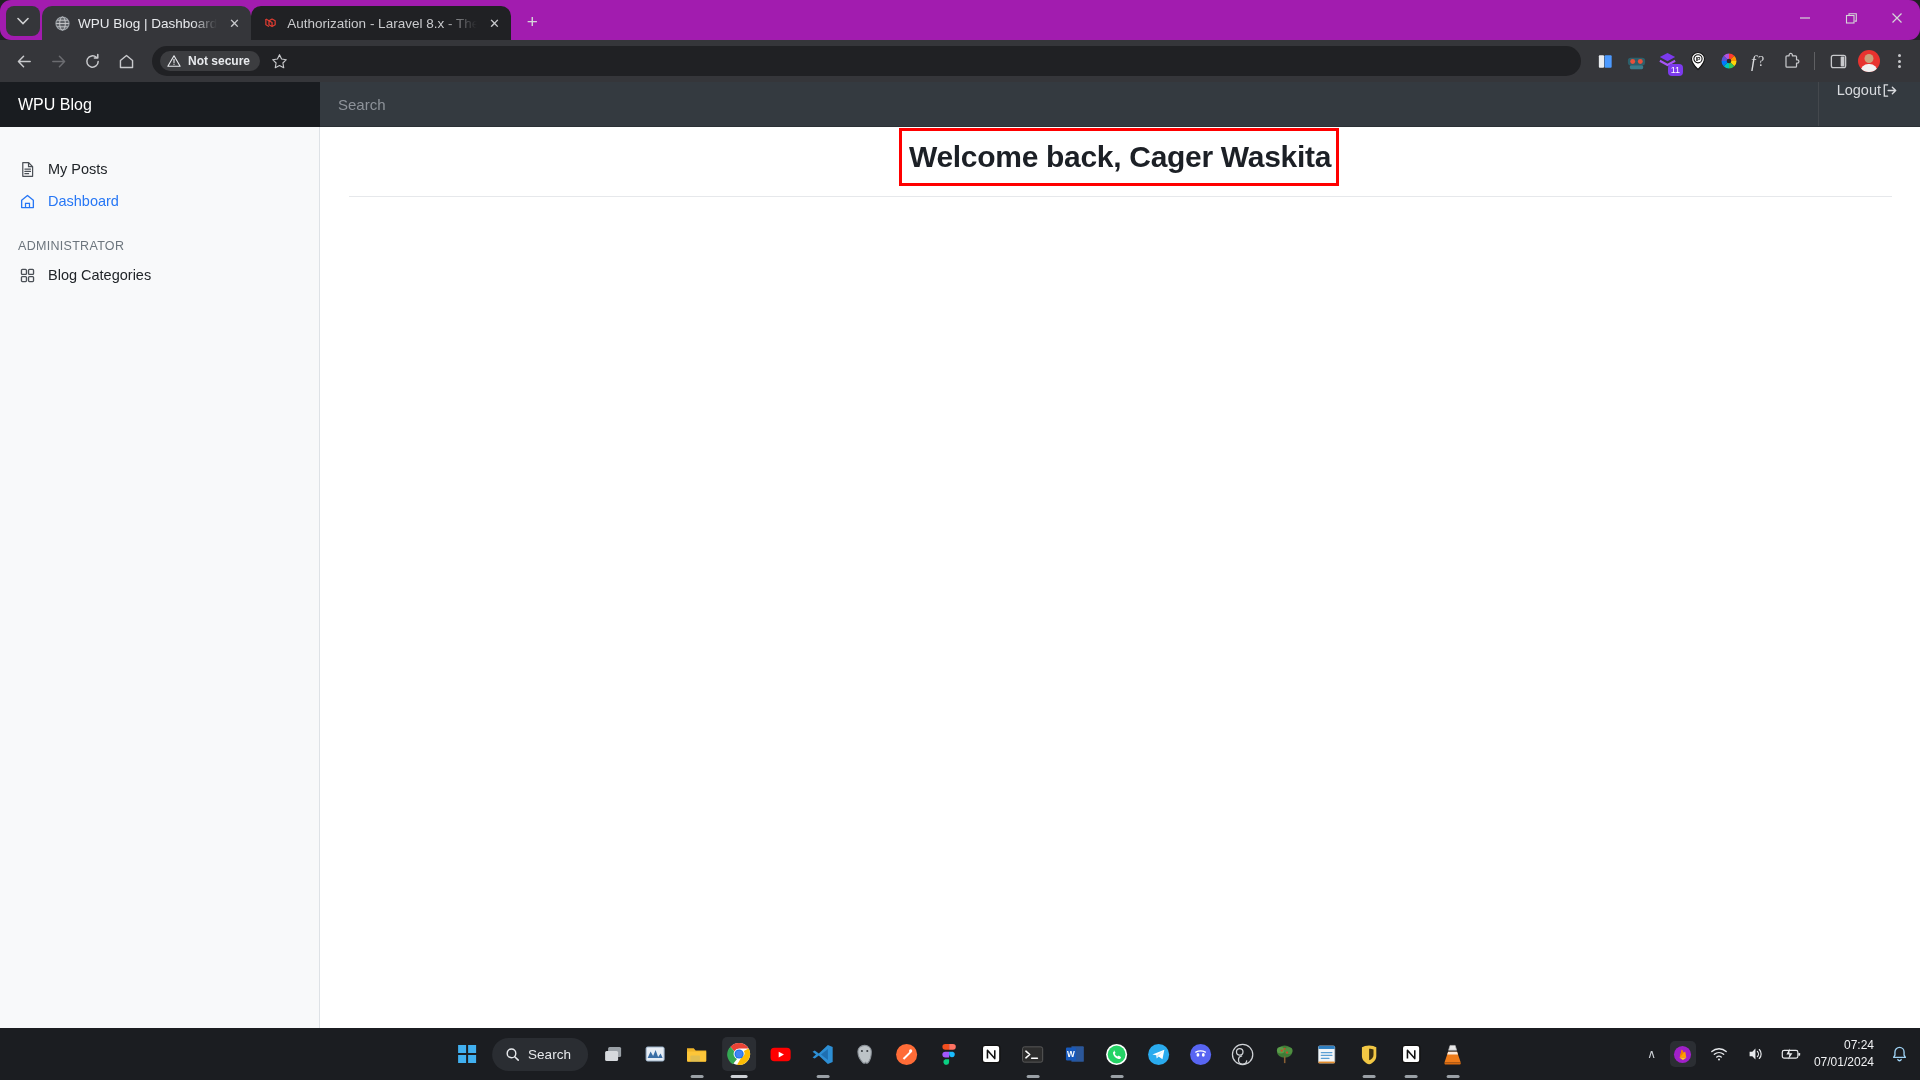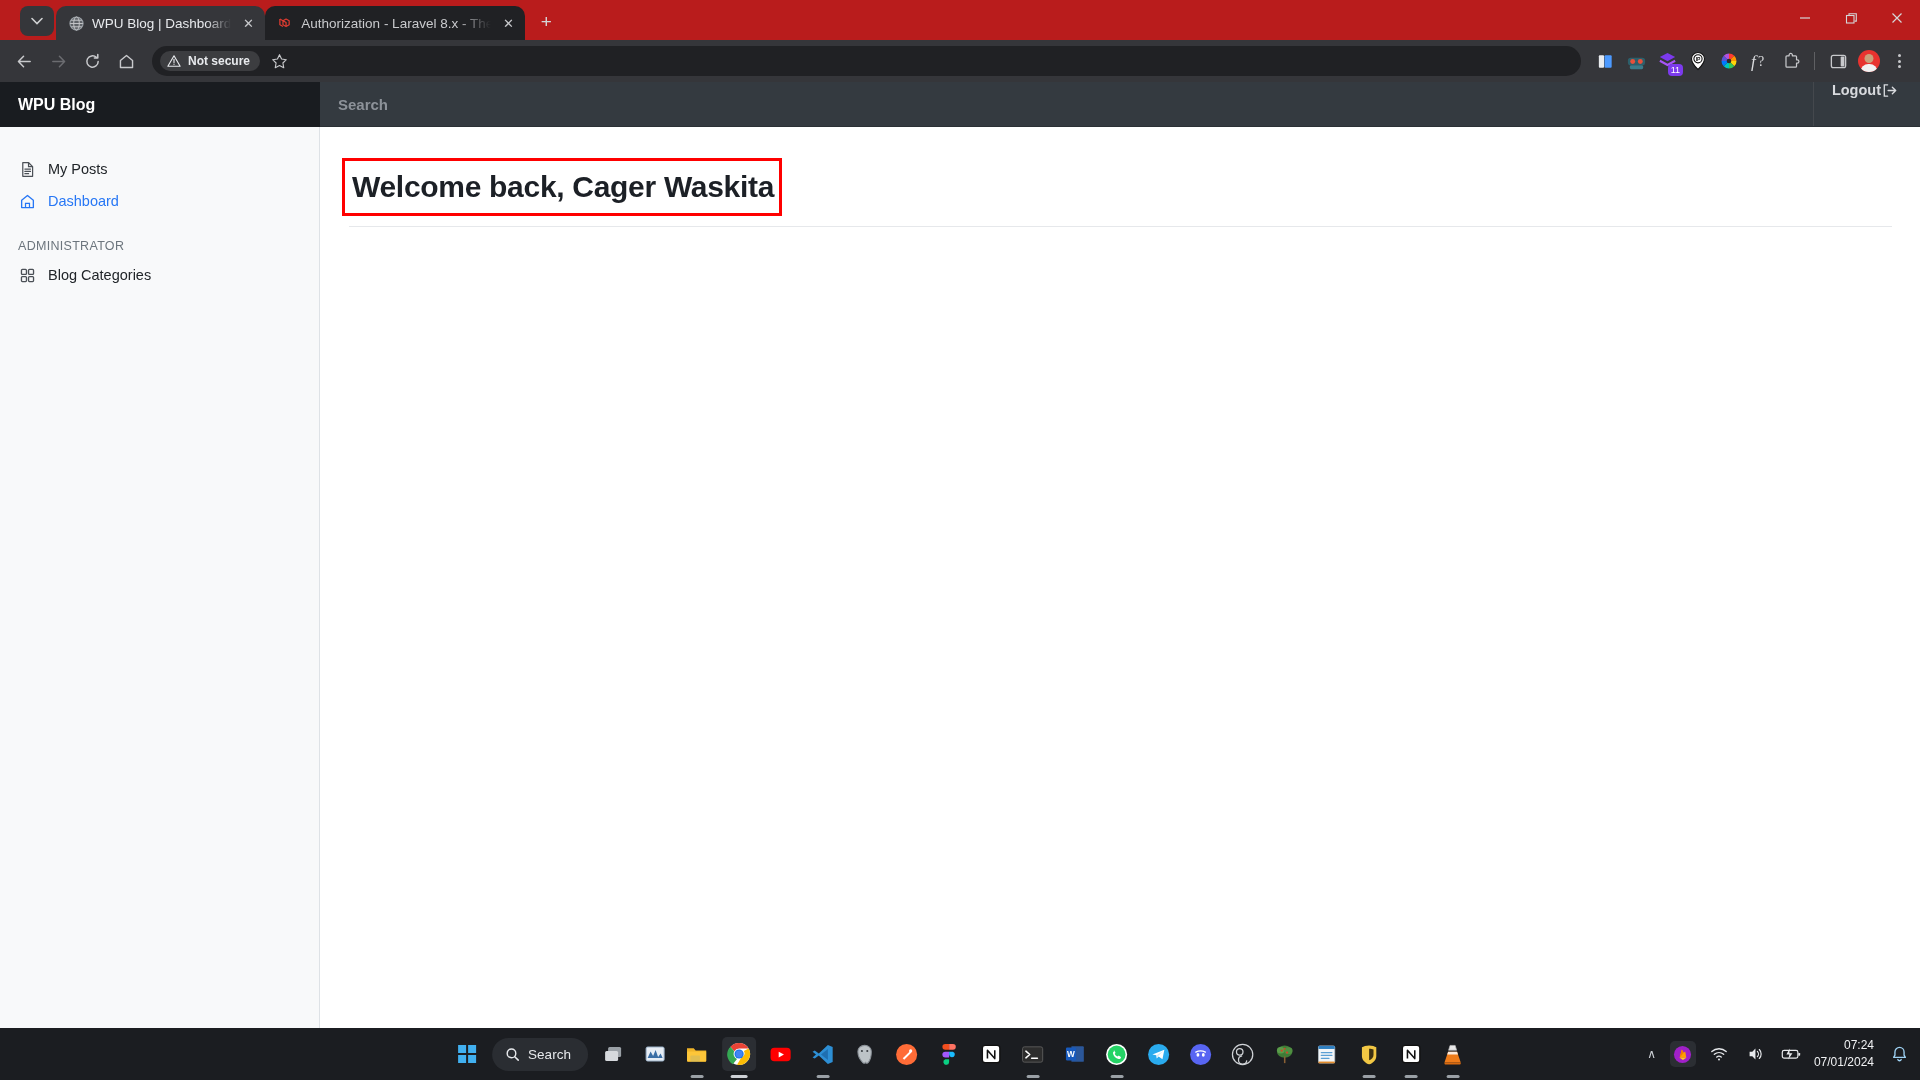--- a/index.html
+++ b/index.html
@@ -6,22 +6,22 @@
   html, body {
     width: 1920px; height: 1080px;
     overflow: hidden;
     font-family: "Liberation Sans", sans-serif;
     background: #fff;
   }
   
   .browser { width: 1920px; height: 1080px; display: flex; flex-direction: column; background:#202124; }
 
   .tabstrip {
-    height: 40px; background:#b91c1c; display:flex; align-items:flex-end;
-    padding-left: 16px; position: relative; flex: 0 0 40px;
+    height: 40px; background:#a21caf; display:flex; align-items:flex-end;
+    padding-left: 2px; position: relative; flex: 0 0 40px; border-radius: 11px;
   }
   .tabsearch {
     width: 34px; height: 30px; margin: 0 2px 4px 4px; border-radius: 8px;
     background:#35363a; display:flex; align-items:center; justify-content:center;
     color:#cfd0d2;
   }
   .tab {
     height: 34px; display:flex; align-items:center; gap:8px;
     padding: 0 8px 0 12px; border-radius: 10px 10px 0 0; position: relative;
     font-size: 13.5px; color:#e8eaed; max-width: 260px; min-width: 200px;
@@ -52,34 +52,34 @@
   .ext { width:28px; height:28px; display:flex; align-items:center; justify-content:center; position:relative; }
   .sep { width:1px; height:18px; background:#5f6063; margin:0 6px; }
   .avatar { width:22px;height:22px;border-radius:50%; background:#e8332f; overflow:hidden; position:relative;}
   .avatar::after{ content:""; position:absolute; left:50%; top:4px; transform:translateX(-50%); width:9px;height:9px;border-radius:50%;background:#caa07a;}
   .avatar::before{ content:""; position:absolute; left:50%; bottom:0; transform:translateX(-50%); width:17px;height:8px;border-radius:8px 8px 0 0;background:#f2f2f2;}
   .kebab { width:26px;height:30px;display:flex;flex-direction:column;align-items:center;justify-content:center;gap:2.5px; }
   .kebab i { width:3px;height:3px;border-radius:50%;background:#c8c9cc;display:block;}
 
   
   .viewport { flex:1; display:flex; flex-direction:column; background:#fff; position:relative; overflow:hidden; }
-  .approw { display:flex; height:45px; flex:0 0 45px;font-weight:bold; }
+  .approw { display:flex; height:45px; flex:0 0 45px; }
   .brand { width:320px; flex:0 0 320px; background:#191c20; color:#fff; display:flex; align-items:center; padding-left:18px; font-size:16px; }
   .topnav { flex:1; background:#343a40; display:flex; align-items:center; border-bottom:1px solid #2b3035; }
   .searchfield { flex:1; padding-left:18px; font-size:15px; color:#8d9299; }
   .logout { display:flex; align-items:flex-start; color:#d8dade; font-size:14.5px; padding: 0 22px 0 18px; height:100%; border-left:1px solid #44484d;}
 
   .bodyrow { flex:1; display:flex; min-height:0; }
   .sidebar { width:320px; flex:0 0 320px; background:#f8f9fa; border-right:1px solid #dee2e6; padding-top:26px; }
   .navitem { display:flex; align-items:center; gap:12px; padding: 7px 0 7px 18px; font-size:14.5px; color:#212529; }
   .navitem.active { color:#2777f5; }
   .navicon { width:18px;height:18px;flex:0 0 18px;display:flex;align-items:center;justify-content:center;}
   .navhead { font-size:12.5px; color:#6c757d; letter-spacing:.3px; padding: 22px 0 6px 18px; }
 
-  .content { flex:1; background:#fff; padding: 36px 28px 0 25px; position:relative; }
+  .content { flex:1; background:#fff; padding: 6px 28px 0 25px; position:relative;text-align:center; }
   .welcome-wrap { display:inline-block; position:relative; }
   .welcome { font-size:30px; font-weight:700; color:#1c2026; letter-spacing:-.3px; line-height:1.25; padding: 5px 4px 6px 7px; }
   .redbox { position:absolute; left:-3px; top:-5px; right:-4px; bottom:-4px; border:3px solid #ff0000; pointer-events:none; }
   .hr { height:1px; background:#e6e8eb; margin: 14px 0 0 4px; }
 
   
   .taskbar { height:52px; flex:0 0 52px; background:#1b1d21; display:flex; align-items:center; position:relative; }
   .tb-center { position:absolute; left:50%; transform:translateX(-50%); display:flex; align-items:center; gap:8px; }
   .tb-ico { width:34px; height:34px; display:flex; align-items:center; justify-content:center; position:relative; border-radius:5px;}
   .tb-ico.open::after { content:""; position:absolute; bottom:-7px; left:50%; transform:translateX(-50%); width:13px;height:3px;border-radius:2px;background:#9aa0a6;}

